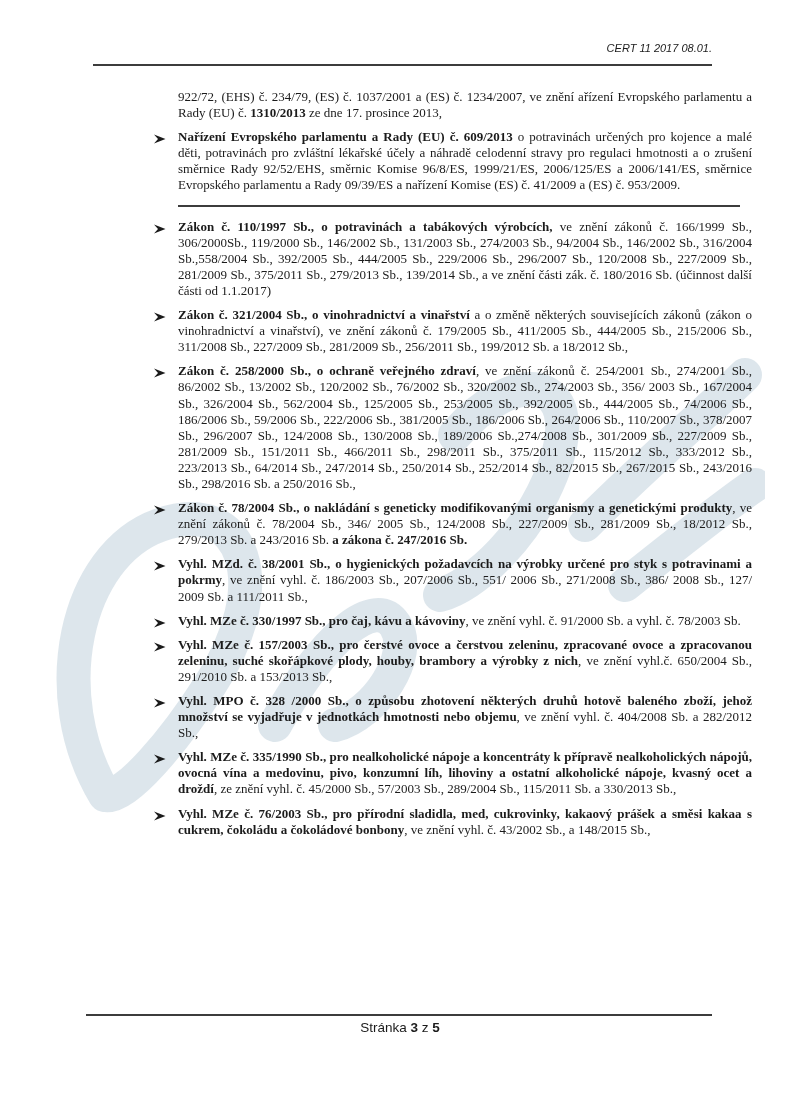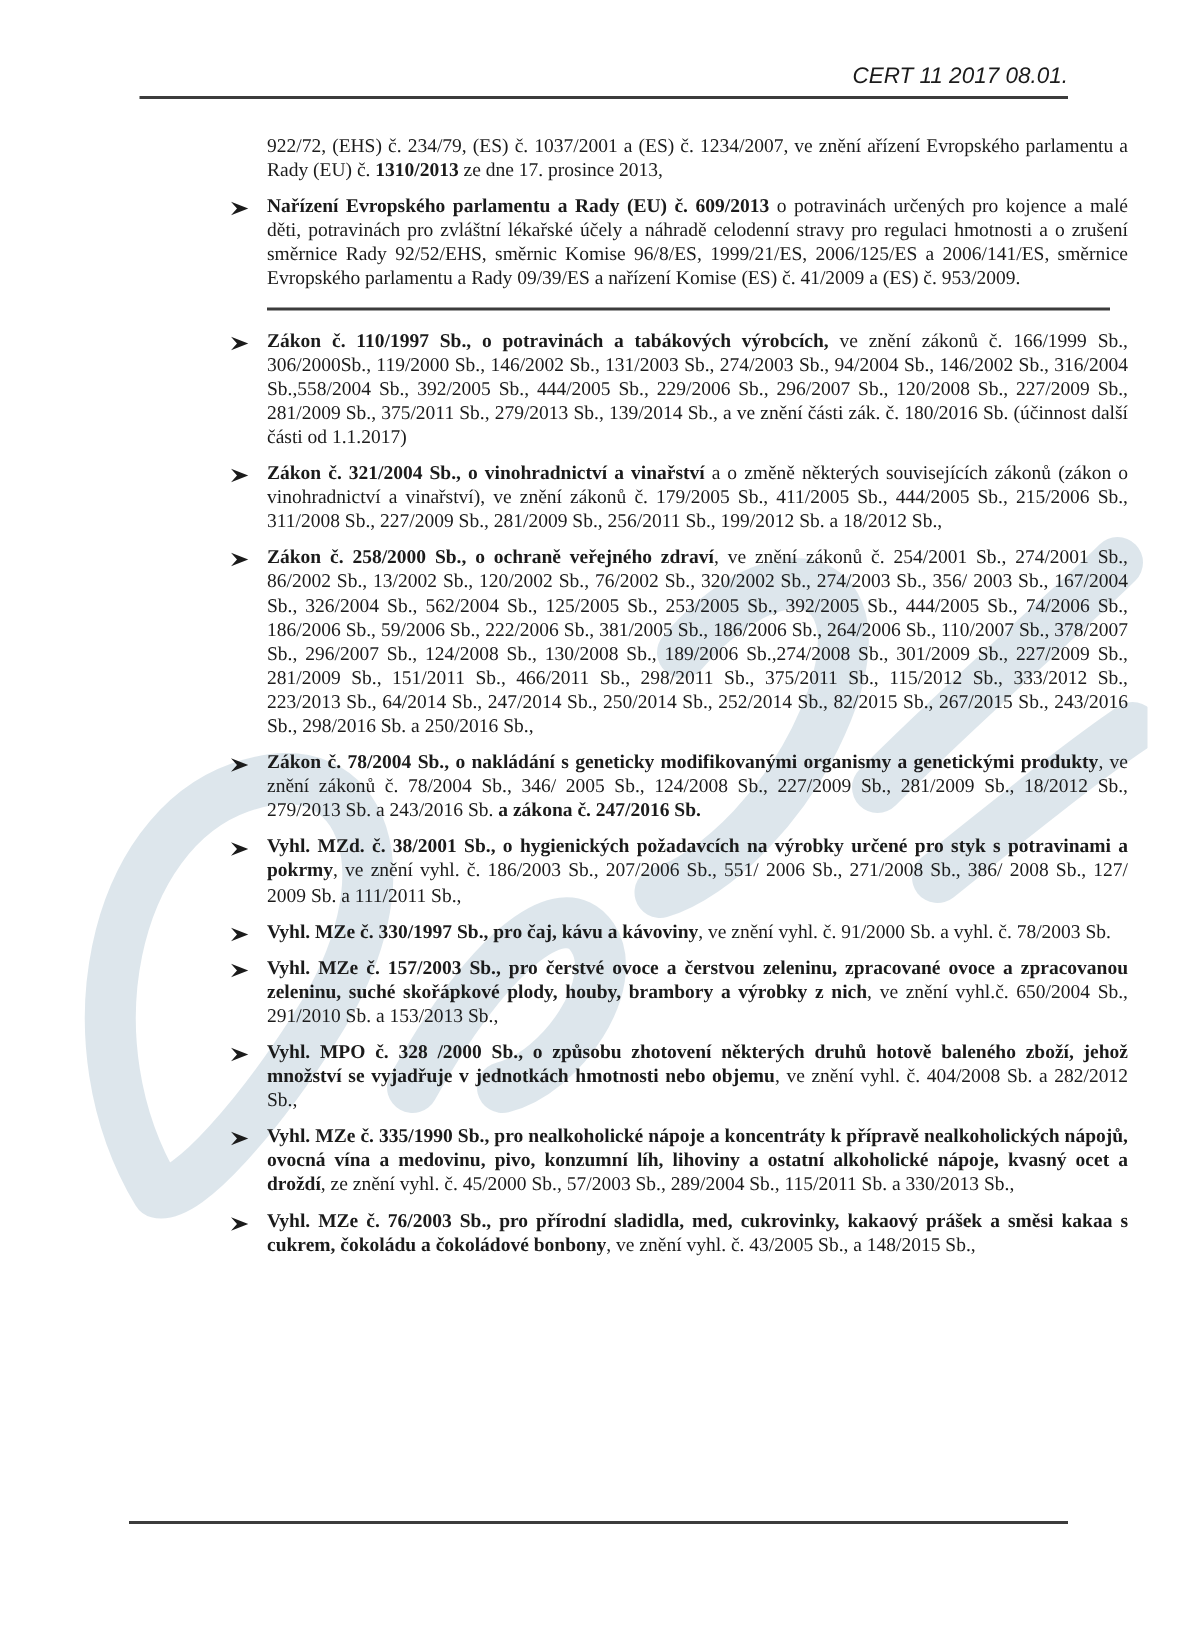--- a/index.html
+++ b/index.html
@@ -18,21 +18,21 @@
     z-index:0;pointer-events:none;
   }
   .watermark path{
     fill:none;stroke:var(--watermark-color,#bccdda);
     stroke-width:34;stroke-linecap:round;opacity:.5;
   }
   .header{
     position:absolute;top:42px;left:93px;width:619px;
     text-align:right;
     font-family:"Liberation Sans", sans-serif;
-    font-style:italic;font-size:15px;color:#1b1b1b;
+    font-style:italic;font-size:11px;color:#1b1b1b;
     z-index:2;
   }
   .header-rule{
     position:absolute;top:64px;left:93px;width:619px;height:2px;
     background:var(--rule-color,#3c3c3c);z-index:2;
   }
   .content{
     position:absolute;top:89px;left:138px;width:574px;
     font-size:13px;line-height:16.1px;
     text-align:justify;z-index:1;margin-left:40px;
@@ -102,18 +102,24 @@
             <polygon points="0,0.5 11.5,5 0,9.5 4,5" fill="#1b1b1b"></polygon>
           </svg></span><span class="b">Vyhl. MZe č. 157/2003 Sb., pro čerstvé ovoce a čerstvou zeleninu, zpracované ovoce a zpracovanou zeleninu, suché skořápkové plody, houby, brambory a výrobky z nich</span><span>, ve znění vyhl.č. 650/2004 Sb., 291/2010 Sb. a 153/2013 Sb.,</span></div>
       <div class="para bullet"><span class="marker"><svg viewBox="0 0 12 10" width="12" height="10">
             <polygon points="0,0.5 11.5,5 0,9.5 4,5" fill="#1b1b1b"></polygon>
           </svg></span><span class="b">Vyhl. MPO č. 328 /2000 Sb., o způsobu zhotovení některých druhů hotově baleného zboží, jehož množství se vyjadřuje v jednotkách hmotnosti nebo objemu</span><span>, ve znění vyhl. č. 404/2008 Sb. a 282/2012 Sb.,</span></div>
       <div class="para bullet"><span class="marker"><svg viewBox="0 0 12 10" width="12" height="10">
             <polygon points="0,0.5 11.5,5 0,9.5 4,5" fill="#1b1b1b"></polygon>
           </svg></span><span class="b">Vyhl. MZe č. 335/1990 Sb., pro nealkoholické nápoje a koncentráty k přípravě nealkoholických nápojů, ovocná vína a medovinu, pivo, konzumní líh, lihoviny a ostatní alkoholické nápoje, kvasný ocet a droždí</span><span>, ze znění vyhl. č. 45/2000 Sb., 57/2003 Sb., 289/2004 Sb., 115/2011 Sb. a 330/2013 Sb.,</span></div>
       <div class="para bullet"><span class="marker"><svg viewBox="0 0 12 10" width="12" height="10">
             <polygon points="0,0.5 11.5,5 0,9.5 4,5" fill="#1b1b1b"></polygon>
-          </svg></span><span class="b">Vyhl. MZe č. 76/2003 Sb., pro přírodní sladidla, med, cukrovinky, kakaový prášek a směsi kakaa s cukrem, čokoládu a čokoládové bonbony</span><span>, ve znění vyhl. č. 43/2005 Sb., a 148/2015 Sb.,</span></div>
+          </svg></span><span class="b">Vyhl. MZe č. 76/2003 Sb., pro přírodní sladidla, med, cukrovinky, kakaový prášek a směsi kakaa s cukrem, čokoládu a čokoládové bonbony</span><span>, ve znění vyhl. č. 43/2002 Sb., a 148/2015 Sb.,</span></div>
     </div>
 
   <div class="footer-rule"></div>
+  <div class="footer">
+    <span>Stránka</span>
+    <b>3</b>
+    <span>z</span>
+    <b>5</b>
+  </div>
 
 </div>
 
 </body></html>

